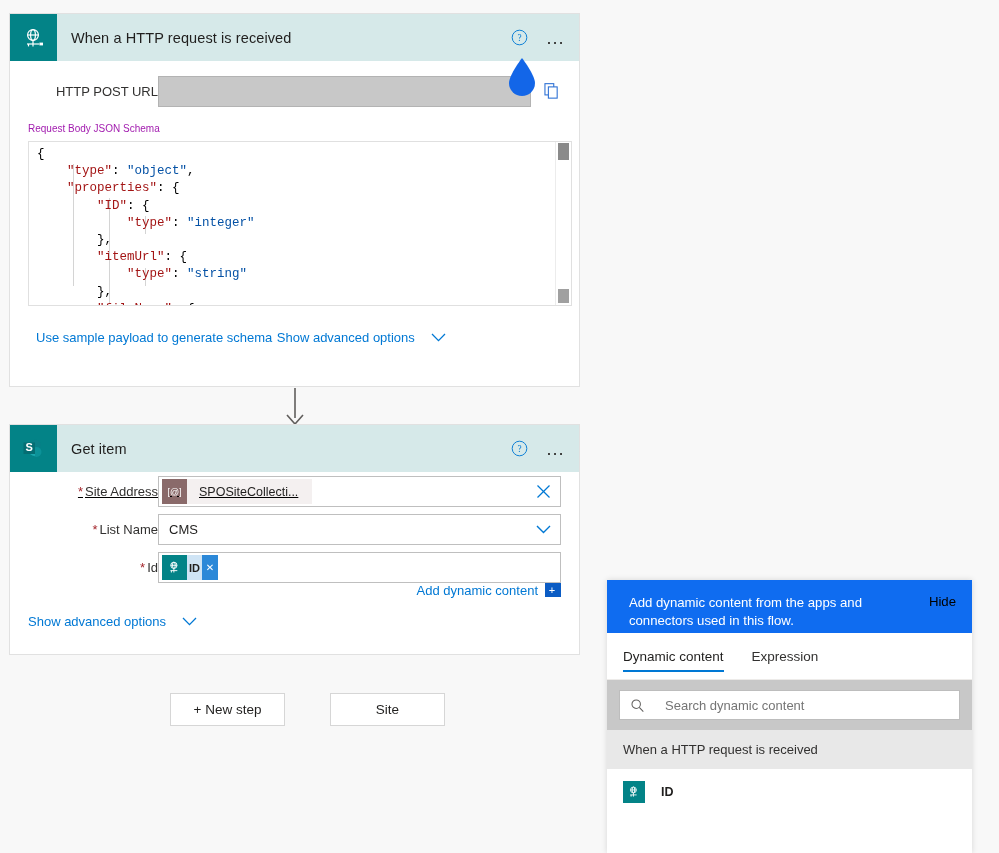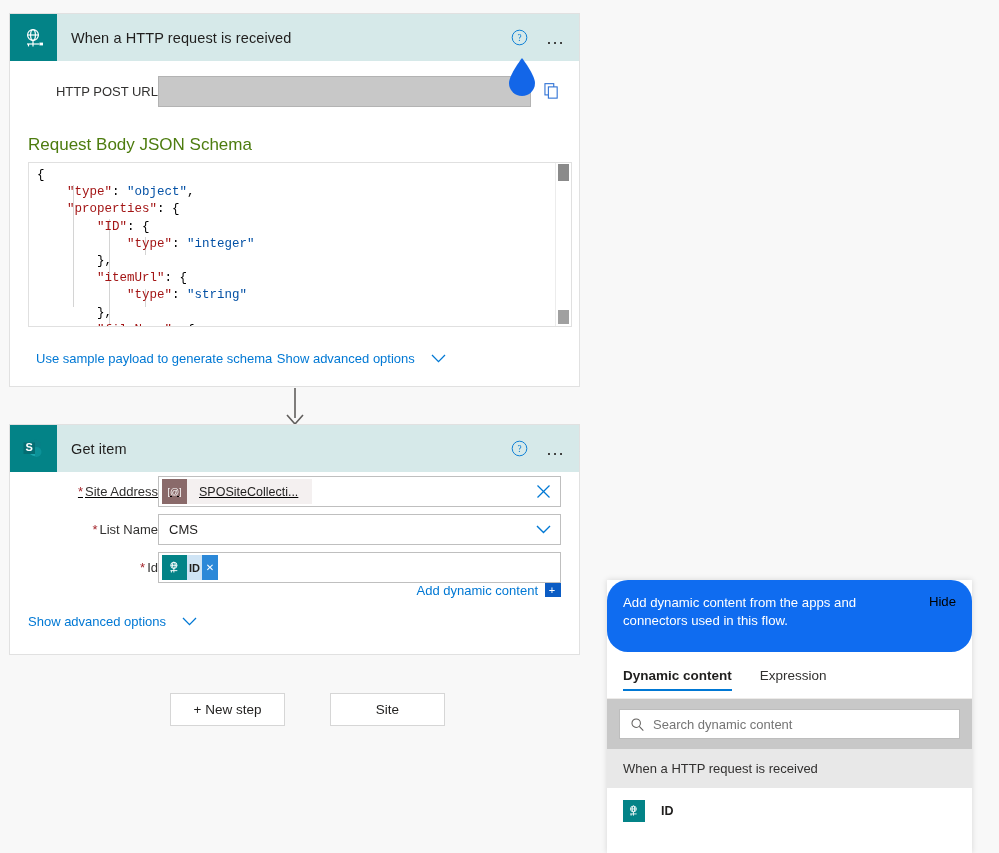--- a/index.html
+++ b/index.html
@@ -90,23 +90,23 @@
     border: 1px solid #b3b3b3;
     box-sizing: border-box;
   }
   .copy-btn {
     margin-left: 12px;
     width: 18px; height: 18px;
     display:block;
   }
 
   .sublabel {
-    font-size: 17px;
-    color: #4d7c0f;
-    margin-top: 28px;
+    font-size: 10px;
+    color: #a21caf;
+    margin-top: 16px;
   }
 
   
   .json-editor {
     position: relative;
     margin-top: 7px;
     width: 544px;
     height: 165px;
     background: #ffffff;
     border: 1px solid #e0e0e0;
@@ -297,25 +297,24 @@
     width: 365px;
     height: 273px;
     background: #ffffff;
     box-shadow: 0 0 6px rgba(0,0,0,.14);
   }
   .dc-banner {
     background: #0f6cf0;
     color: #ffffff;
     padding: 14px 16px 16px 16px;
     display: flex;
-    justify-content: space-between;
+    justify-content: flex-end;
     align-items: flex-start;
-    height: 72px;
+    height: 53px;
     box-sizing: border-box;
-    border-radius: 21px;
   }
   .dc-banner-text {
     font-size: 13.2px;
     line-height: 18px;
     max-width: 290px;
   }
   .dc-hide {
     font-size: 13.2px;
     color: #000000;
     cursor: pointer;
@@ -333,21 +332,21 @@
   }
   .dc-tab {
     font-size: 13.5px;
     color: #323130;
     height: 46px;
     display: flex;
     align-items: center;
     cursor: pointer;
     position: relative;
   }
-  .dc-tab.active { font-weight: bold; color: #201f1e; }
+  .dc-tab.active { font-weight: normal; color: #201f1e; }
   .dc-tab.active:after {
     content:"";
     position:absolute;
     left:0; right:0; bottom: 7px;
     height: 2px;
     background: #0078d4;
   }
   .dc-search-wrap {
     background: #c8c8c8;
     padding: 10px 12px;
@@ -360,21 +359,21 @@
     align-items: center;
     padding-left: 10px;
     box-sizing: border-box;
   }
   .dc-search-input {
     border: none;
     outline: none;
     font-size: 13px;
     color: #ec4899;
     font-family: "Liberation Sans", sans-serif;
-    margin-left: 6px;
+    margin-left: 18px;
     width: 85%;
     background: transparent;
   }
   .dc-group {
     background: #e8e8e8;
     font-size: 13px;
     color: #323130;
     padding: 12px 16px;
   }
   .dc-item {

